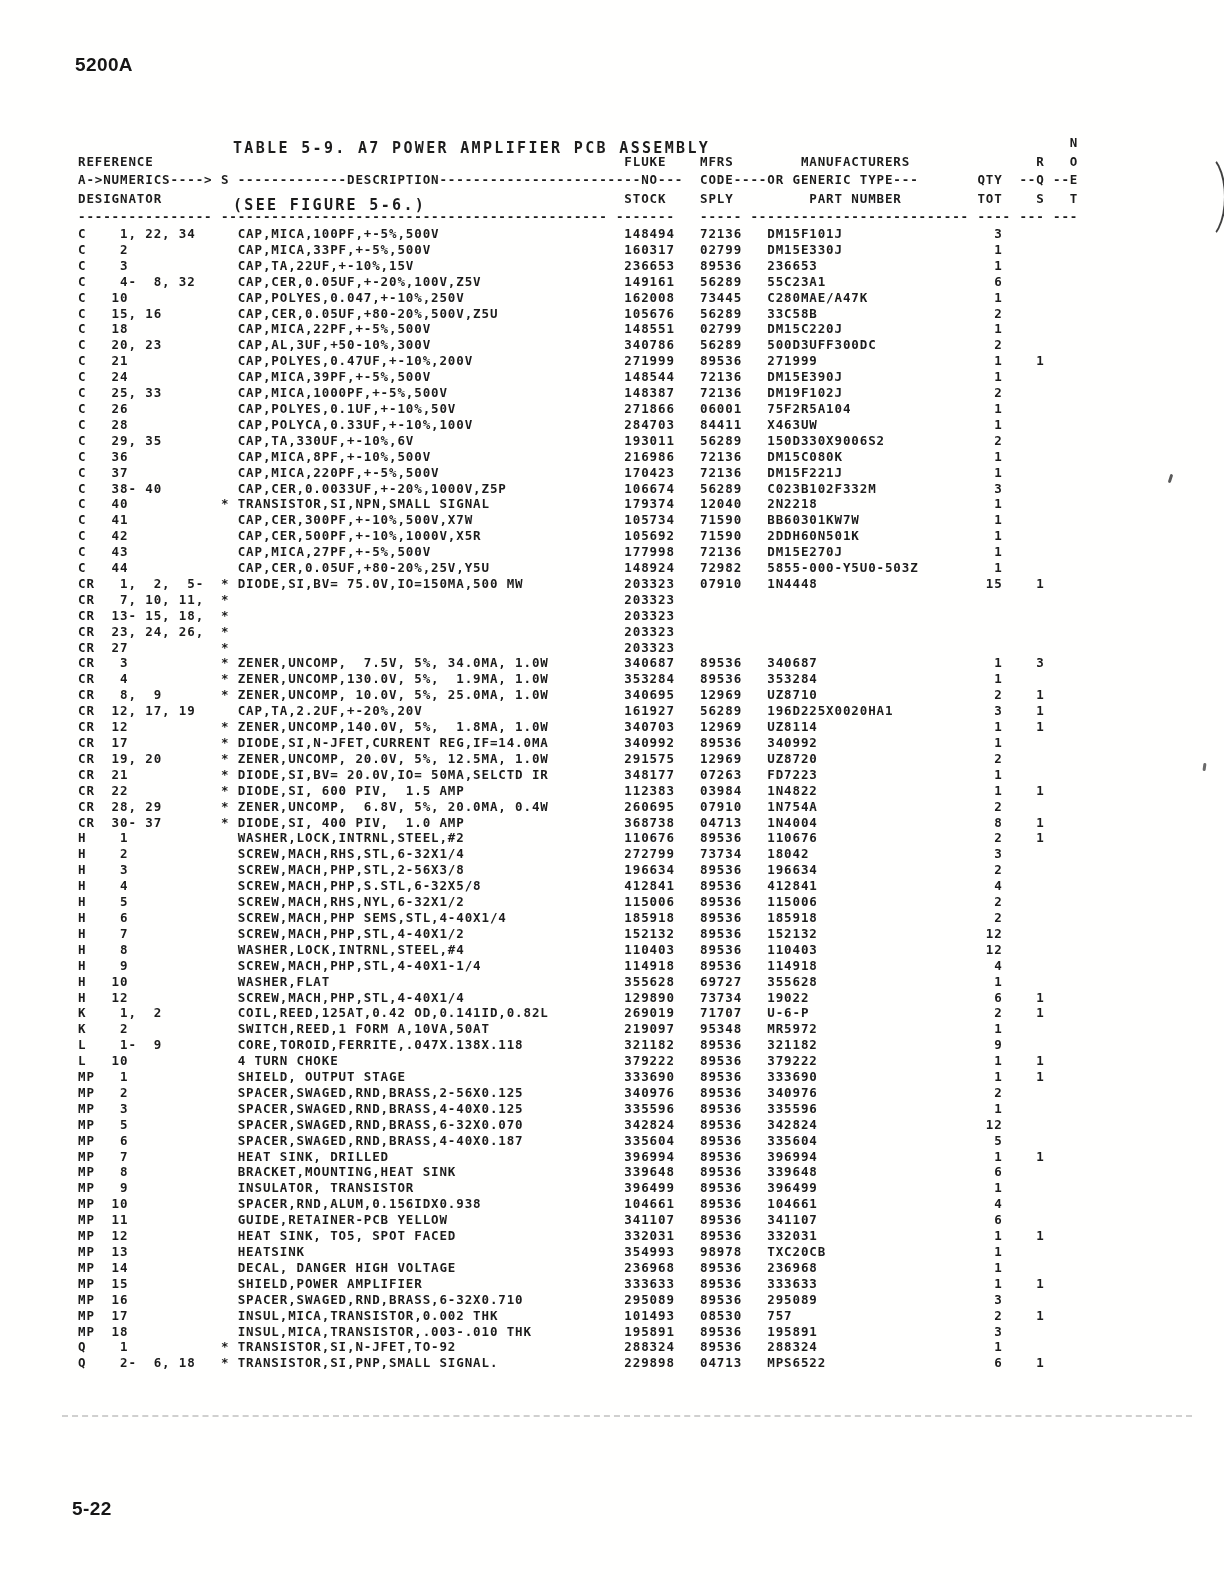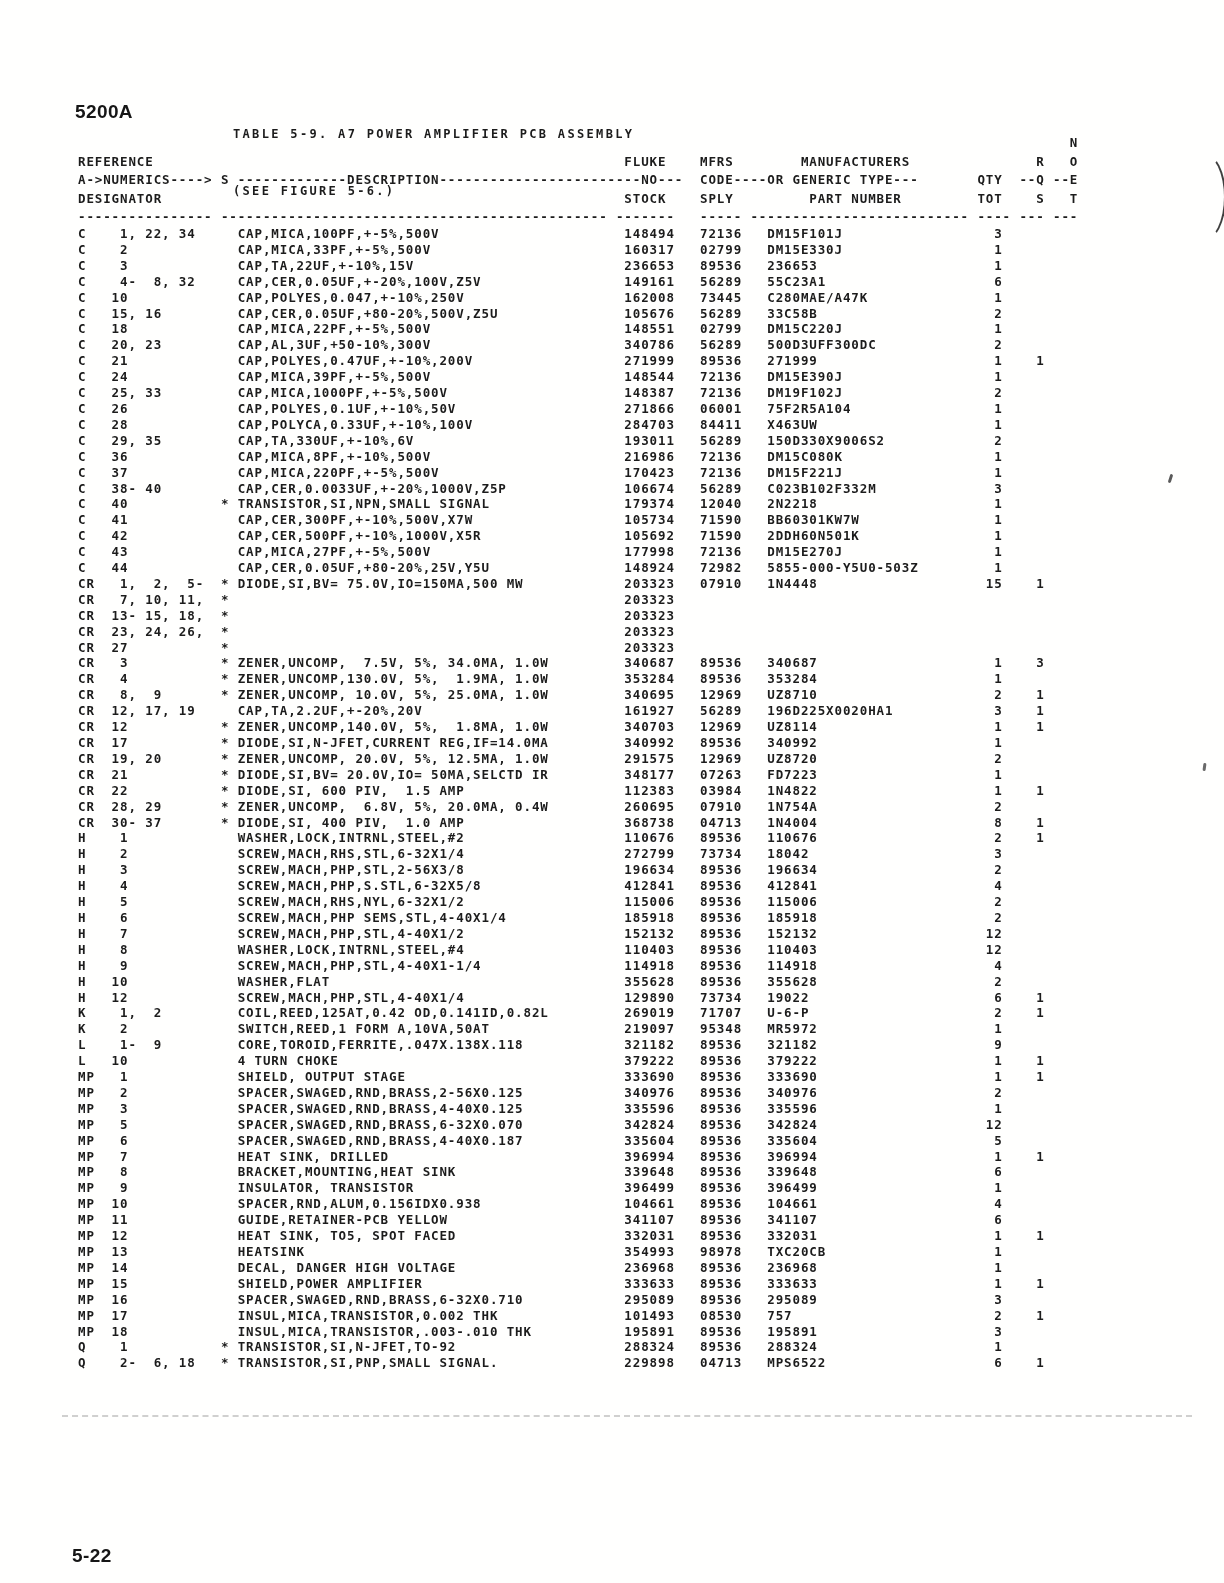--- a/index.html
+++ b/index.html
@@ -7,32 +7,31 @@
     position:relative;
     width:1224px;height:1583px;
     background:#fffffe;
     overflow:hidden;
     font-family:"DejaVu Sans Mono",monospace;
   }
   .sans{
     font-family:"Liberation Sans","DejaVu Sans",sans-serif;
     font-weight:bold;
     color:#161616;
-    margin-top:47px;
   }
   .model{position:absolute;left:75px;top:54px;font-size:19px;letter-spacing:0.4px;}
   .footer{position:absolute;left:72px;top:1498px;font-size:19px;letter-spacing:0.4px;}
   .mono{
     font-family:"DejaVu Sans Mono",monospace;
     font-weight:bold;
     color:#1c1c1c;
   }
   .title{
-    position:absolute;left:233px;top:87px;
-    font-size:12px;letter-spacing:2.33px;line-height:19px;
+    position:absolute;left:233px;top:101px;
+    font-size:15px;letter-spacing:2.33px;line-height:19px;
     white-space:pre;
   }
   .thead{
     position:absolute;left:78px;top:134px;
     font-size:12.5px;letter-spacing:0.88px;
   }
   .thead div{white-space:pre;height:18.6px;line-height:18.6px;}
   .tbody{
     position:absolute;left:78px;top:226px;
     font-size:12.5px;letter-spacing:0.88px;text-align:right;
@@ -112,21 +111,21 @@
       <div>CR  30- 37       * DIODE,SI, 400 PIV,  1.0 AMP                   368738   04713   1N4004                     8    1</div>
       <div>H    1             WASHER,LOCK,INTRNL,STEEL,#2                   110676   89536   110676                     2    1</div>
       <div>H    2             SCREW,MACH,RHS,STL,6-32X1/4                   272799   73734   18042                      3     </div>
       <div>H    3             SCREW,MACH,PHP,STL,2-56X3/8                   196634   89536   196634                     2     </div>
       <div>H    4             SCREW,MACH,PHP,S.STL,6-32X5/8                 412841   89536   412841                     4     </div>
       <div>H    5             SCREW,MACH,RHS,NYL,6-32X1/2                   115006   89536   115006                     2     </div>
       <div>H    6             SCREW,MACH,PHP SEMS,STL,4-40X1/4              185918   89536   185918                     2     </div>
       <div>H    7             SCREW,MACH,PHP,STL,4-40X1/2                   152132   89536   152132                    12     </div>
       <div>H    8             WASHER,LOCK,INTRNL,STEEL,#4                   110403   89536   110403                    12     </div>
       <div>H    9             SCREW,MACH,PHP,STL,4-40X1-1/4                 114918   89536   114918                     4     </div>
-      <div>H   10             WASHER,FLAT                                   355628   89536   355628                     2     </div>
+      <div>H   10             WASHER,FLAT                                   355628   69727   355628                     1     </div>
       <div>H   12             SCREW,MACH,PHP,STL,4-40X1/4                   129890   73734   19022                      6    1</div>
       <div>K    1,  2         COIL,REED,125AT,0.42 OD,0.141ID,0.82L         269019   71707   U-6-P                      2    1</div>
       <div>K    2             SWITCH,REED,1 FORM A,10VA,50AT                219097   95348   MR5972                     1     </div>
       <div>L    1-  9         CORE,TOROID,FERRITE,.047X.138X.118            321182   89536   321182                     9     </div>
       <div>L   10             4 TURN CHOKE                                  379222   89536   379222                     1    1</div>
       <div>MP   1             SHIELD, OUTPUT STAGE                          333690   89536   333690                     1    1</div>
       <div>MP   2             SPACER,SWAGED,RND,BRASS,2-56X0.125            340976   89536   340976                     2     </div>
       <div>MP   3             SPACER,SWAGED,RND,BRASS,4-40X0.125            335596   89536   335596                     1     </div>
       <div>MP   5             SPACER,SWAGED,RND,BRASS,6-32X0.070            342824   89536   342824                    12     </div>
       <div>MP   6             SPACER,SWAGED,RND,BRASS,4-40X0.187            335604   89536   335604                     5     </div>

